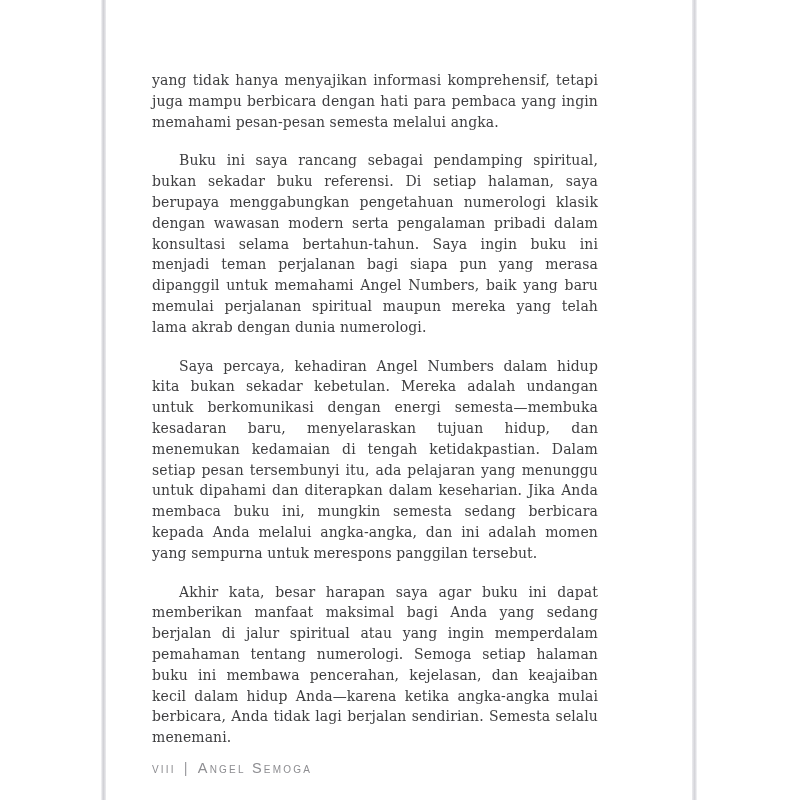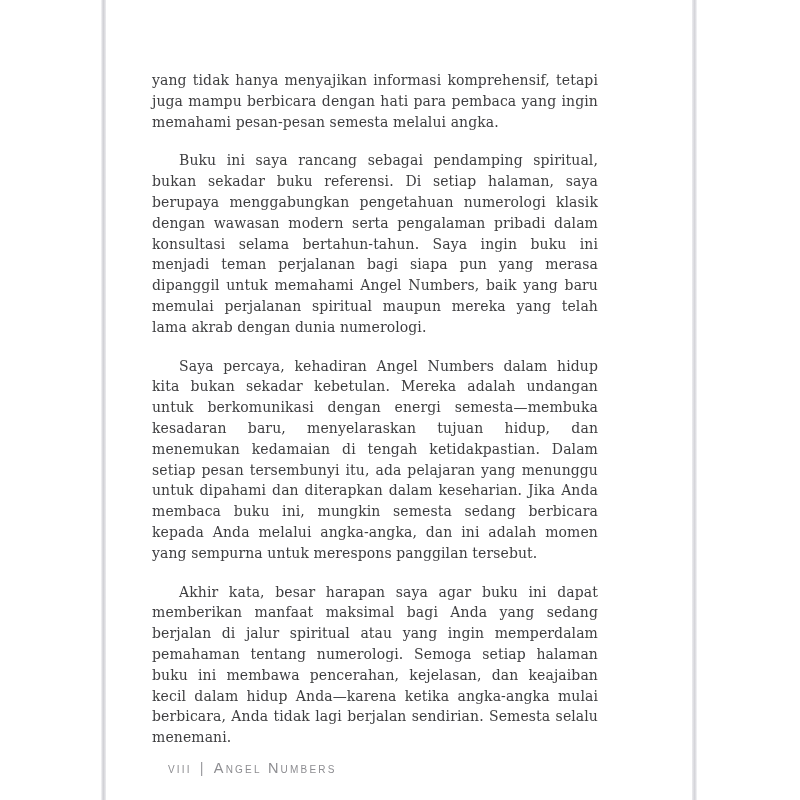--- a/index.html
+++ b/index.html
@@ -59,34 +59,34 @@
     position: absolute;
     left: 51px;
     top: 760px;
     font-family: "Liberation Sans", sans-serif;
     font-variant: small-caps;
     color: #8d8d91;
     font-size: 14.5px;
     letter-spacing: 2.2px;
     white-space: nowrap;
   }
-  .page-footer .page-num { margin-right: 8px; margin-left: 16px; }
+  .page-footer .page-num { margin-right: 8px; }
   .page-footer .sep { margin-right: 8px; font-weight: 300; color: #9a9a9e; }
 </style>
 </head>
 <body>
 
 <div class="book-page">
   <div class="page-edge left"></div>
   <div class="page-edge right"></div>
 
   <div class="text-block">
     <p>yang tidak hanya menyajikan informasi komprehensif, tetapi juga mampu berbicara dengan hati para pembaca yang ingin memahami pesan-pesan semesta melalui angka.</p>
     <p class="indent">Buku ini saya rancang sebagai pendamping spiritual, bukan sekadar buku referensi. Di setiap halaman, saya berupaya menggabungkan pengetahuan numerologi klasik dengan wawasan modern serta pengalaman pribadi dalam konsultasi selama bertahun-tahun. Saya ingin buku ini menjadi teman perjalanan bagi siapa pun yang merasa dipanggil untuk memahami Angel Numbers, baik yang baru memulai perjalanan spiritual maupun mereka yang telah lama akrab dengan dunia numerologi.</p>
     <p class="indent">Saya percaya, kehadiran Angel Numbers dalam hidup kita bukan sekadar kebetulan. Mereka adalah undangan untuk berkomunikasi dengan energi semesta—membuka kesadaran baru, menyelaraskan tujuan hidup, dan menemukan kedamaian di tengah ketidakpastian. Dalam setiap pesan tersembunyi itu, ada pelajaran yang menunggu untuk dipahami dan diterapkan dalam keseharian. Jika Anda membaca buku ini, mungkin semesta sedang berbicara kepada Anda melalui angka-angka, dan ini adalah momen yang sempurna untuk merespons panggilan tersebut.</p>
     <p class="indent">Akhir kata, besar harapan saya agar buku ini dapat memberikan manfaat maksimal bagi Anda yang sedang berjalan di jalur spiritual atau yang ingin memperdalam pemahaman tentang numerologi. Semoga setiap halaman buku ini membawa pencerahan, kejelasan, dan keajaiban kecil dalam hidup Anda—karena ketika angka-angka mulai berbicara, Anda tidak lagi berjalan sendirian. Semesta selalu menemani.</p>
 
   </div>
 
   <div class="page-footer">
-    <span class="page-num">viii</span><span class="sep">|</span><span>Angel Numbers</span>
+    <span class="page-num">viii</span><span class="sep">|</span><span>Angel Semoga</span>
   </div>
 </div>
 
 </body></html>

